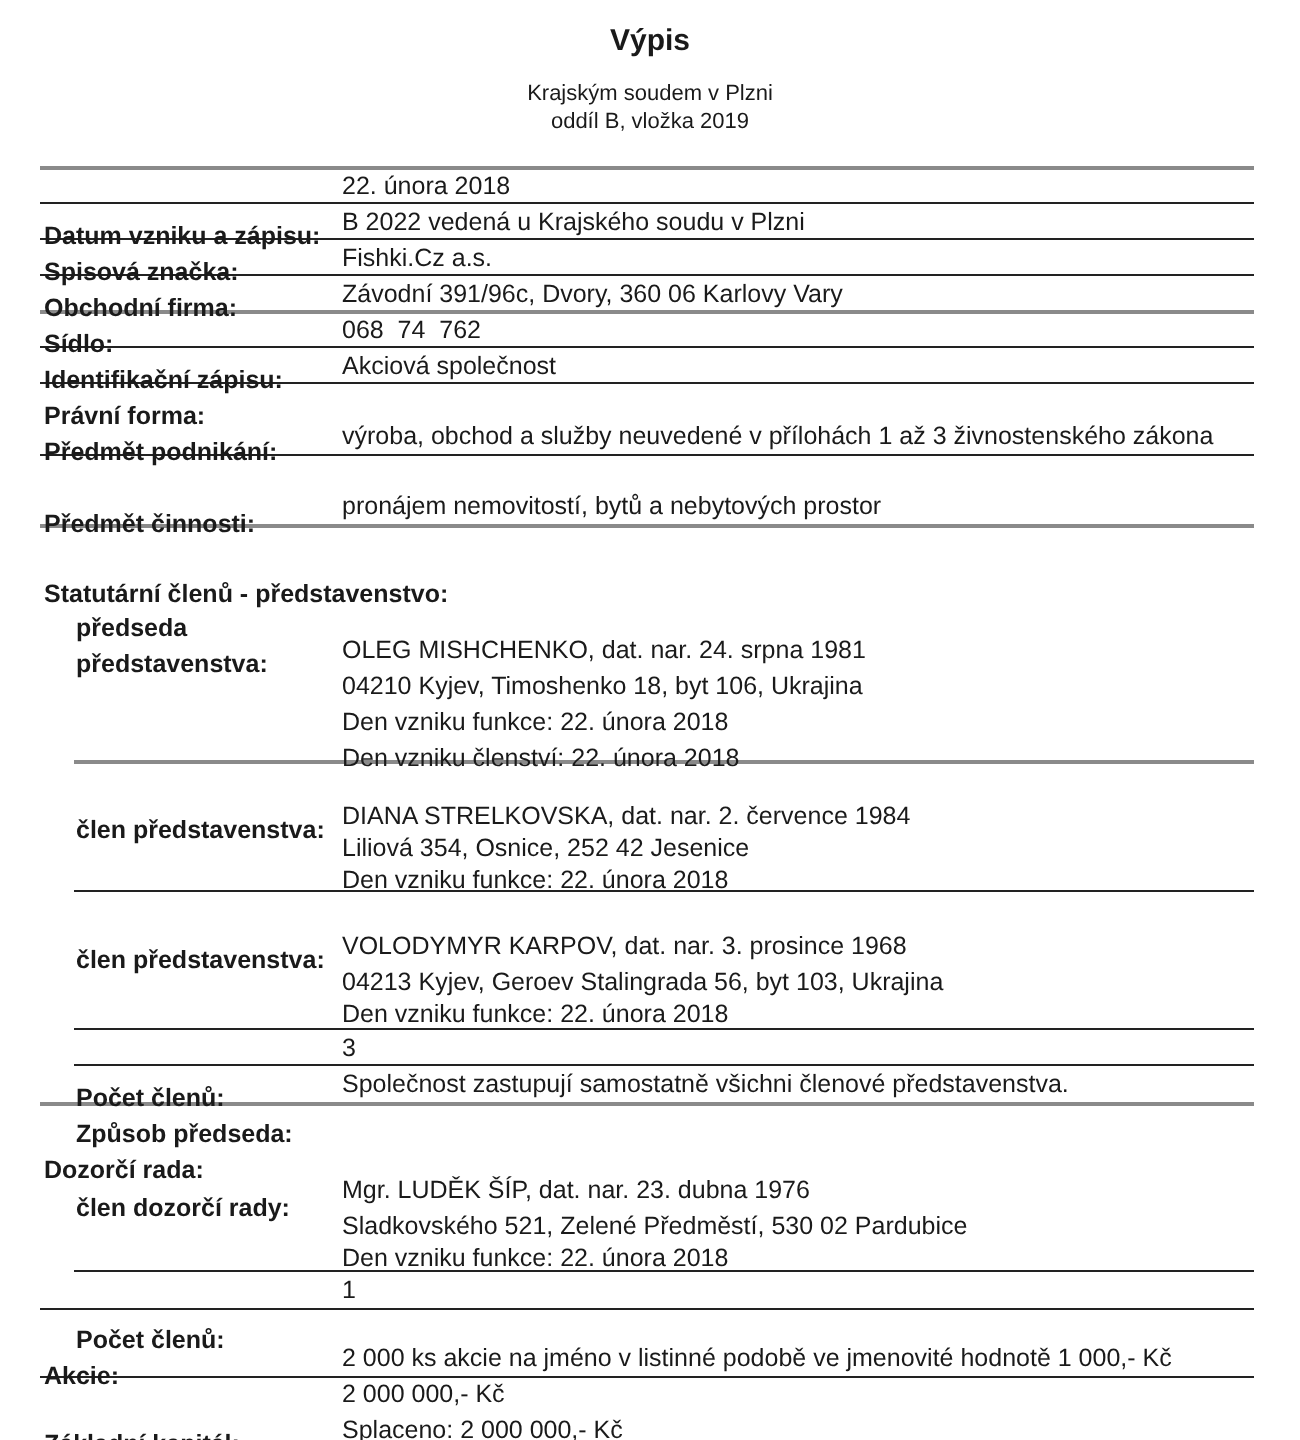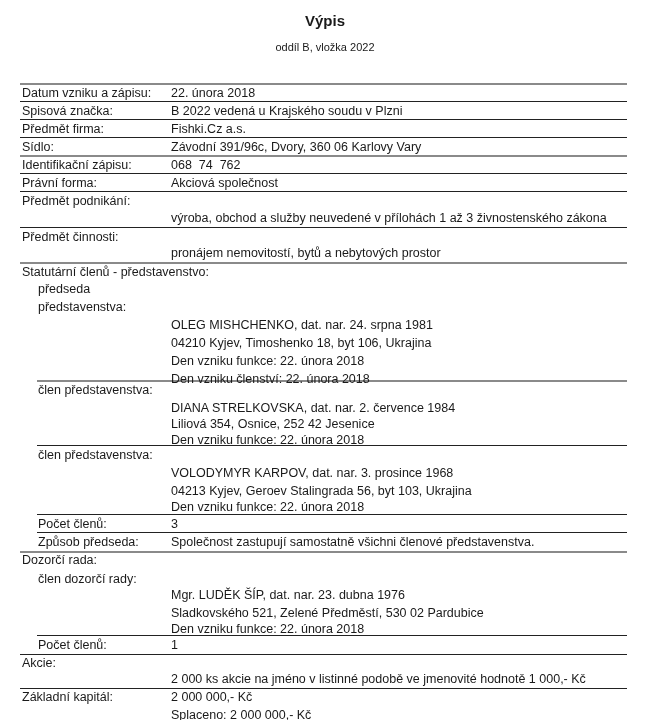--- a/index.html
+++ b/index.html
@@ -10,36 +10,37 @@
   }
   .title {
     position: absolute; left: 0; width: 650px; top: 12px;
     text-align: center; font-weight: bold; font-size: 15px;
   }
   .subtitle {
     position: absolute; left: 0; width: 650px; top: 40px;
     text-align: center; font-size: 11px; line-height: 14px;
   }
   .row { position: absolute; left: 0; width: 650px; }
-  .label { position: absolute; font-weight: normal; white-space: nowrap; }
+  .label { position: absolute; font-weight: bold; white-space: nowrap; margin-top: 25px; }
   .value { position: absolute; left: 171px; white-space: nowrap; }
   .line {
     position: absolute; height: 0; border-top: 1.5px solid #222;
   }
   .line.grey { border-top: 2px solid #8a8a8a; }
   .l-outer { left: 20px; width: 607px; }
   .l-inner { left: 37px; width: 590px; }
   .ml { position: absolute; left: 171px; white-space: nowrap; line-height: 18px; text-align: right; }
 </style>
 </head>
 <body>
 
 <div class="title">Výpis</div>
 <div class="subtitle">
-  <div>oddíl B, vložka 2022</div>
+  <div>Krajským soudem v Plzni</div>
+  <div>oddíl B, vložka 2019</div>
 </div>
 
 <div class="line grey l-outer" style="top:83px"></div>
 <div class="line l-outer" style="top:101px"></div>
 <div class="line l-outer" style="top:119px"></div>
 <div class="line l-outer" style="top:137px"></div>
 <div class="line grey l-outer" style="top:155px"></div>
 <div class="line l-outer" style="top:173px"></div>
 <div class="line l-outer" style="top:191px"></div>
 <div class="line l-outer" style="top:227px"></div>
@@ -55,21 +56,21 @@
 
 <div class="row" style="top:86px">
   <span class="label" style="left:22px">Datum vzniku a zápisu:</span>
   <span class="value">22. února 2018</span>
 </div>
 <div class="row" style="top:104px">
   <span class="label" style="left:22px">Spisová značka:</span>
   <span class="value">B 2022 vedená u Krajského soudu v Plzni</span>
 </div>
 <div class="row" style="top:122px">
-  <span class="label" style="left:22px">Předmět firma:</span>
+  <span class="label" style="left:22px">Obchodní firma:</span>
   <span class="value">Fishki.Cz a.s.</span>
 </div>
 <div class="row" style="top:140px">
   <span class="label" style="left:22px">Sídlo:</span>
   <span class="value">Závodní 391/96c, Dvory, 360 06 Karlovy Vary</span>
 </div>
 <div class="row" style="top:158px">
   <span class="label" style="left:22px">Identifikační zápisu:</span>
   <span class="value" style="white-space:pre">068  74  762</span>
 </div>

